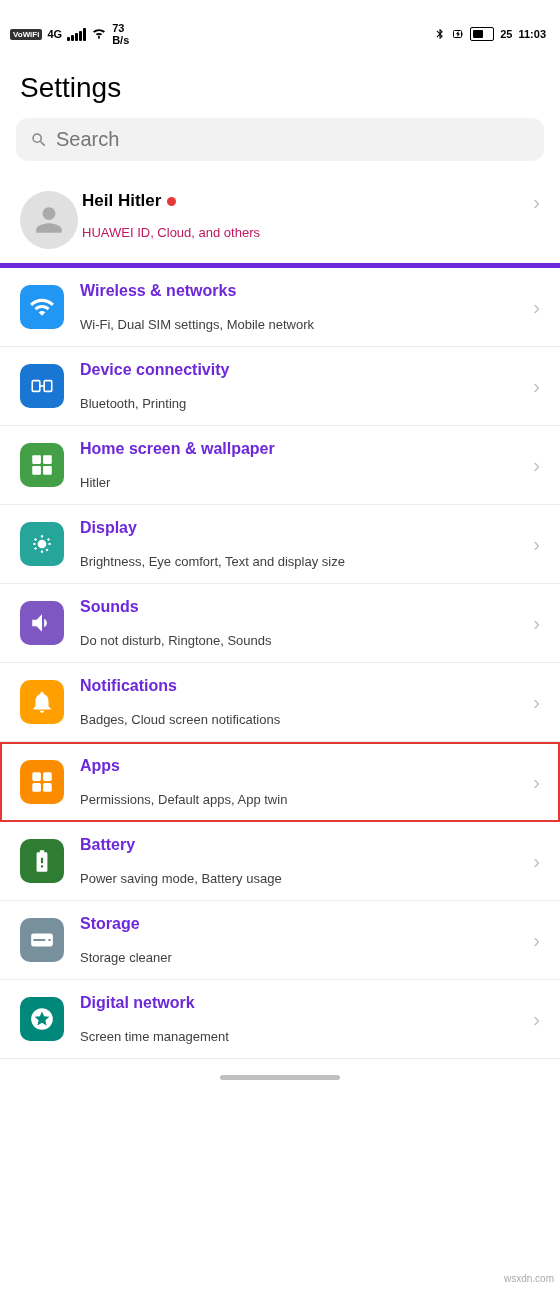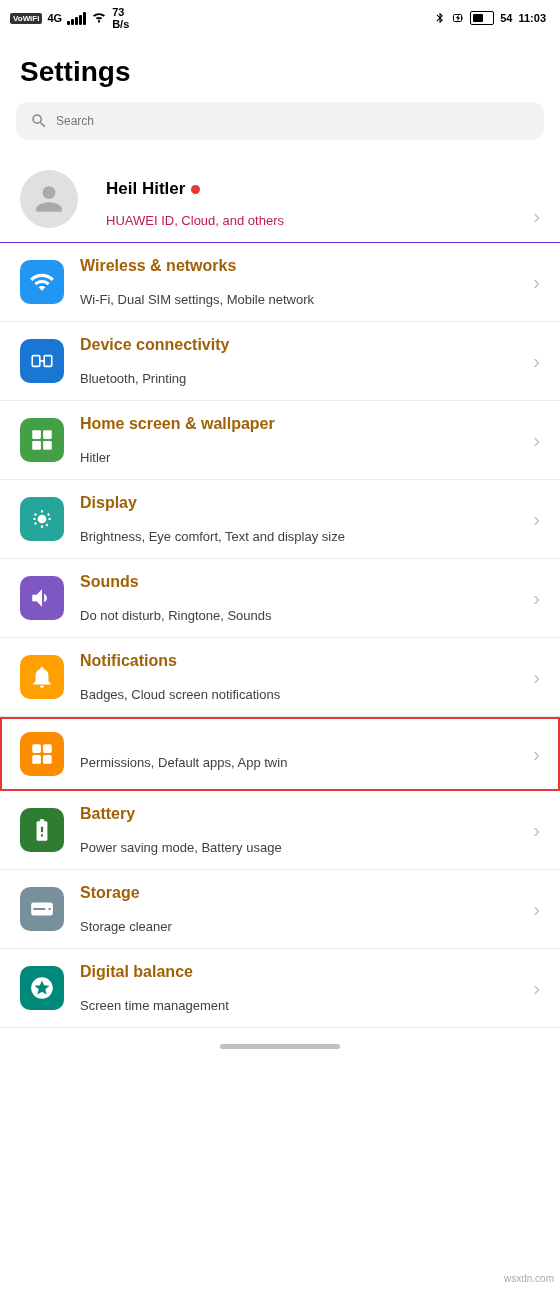--- a/index.html
+++ b/index.html
@@ -12,20 +12,21 @@
     }
 
     
     .status-bar {
       display: flex;
       justify-content: space-between;
       align-items: center;
       padding: 6px 14px 6px 10px;
       background: #ffffff;
       height: 36px;
+      margin-top: 16px;
     }
     .status-left {
       display: flex;
       align-items: center;
       gap: 5px;
       font-size: 11px;
       font-weight: 600;
       color: #000;
     }
     .status-right {
@@ -72,54 +73,54 @@
       background: #000;
       height: 8px;
       width: 55%;
       border-radius: 1px;
     }
 
     
     .page-title {
       padding: 20px 20px 14px 20px;
       font-size: 28px;
-      font-weight: 700;
+      font-weight: 400;
       color: #000;
     }
 
     
     .search-bar {
       margin: 0 16px 16px 16px;
       background: #f2f2f2;
       border-radius: 12px;
       display: flex;
       align-items: center;
       padding: 10px 14px;
       gap: 8px;
     }
     .search-bar .search-icon-svg {
       color: #888;
       flex-shrink: 0;
     }
     .search-bar input {
       border: none;
       background: transparent;
-      font-size: 12px;
+      font-size: 20px;
       color: #888;
       outline: none;
       flex: 1;
     }
 
     
     .profile-section {
       display: flex;
-      align-items: flex-end;
+      align-items: flex-start;
       padding: 14px 20px;
-      gap: 28px;
-      border-bottom: 1px solid #6d28d9;
+      gap: 4px;
+      border-bottom: 5px solid #6d28d9;
       position: relative;
     }
     .avatar-circle {
       width: 58px;
       height: 58px;
       border-radius: 50%;
       background: #e0e0e0;
       flex-shrink: 0;
       display: flex;
       align-items: center;
@@ -190,21 +191,21 @@
       width: 26px;
       height: 26px;
       fill: #fff;
     }
     .settings-text {
       flex: 1;
     }
     .settings-title {
       font-size: 16px;
       font-weight: 600;
-      color: #a16207;
+      color: #6d28d9;
     }
     .settings-sub {
       font-size: 13px;
       color: #404040;
       margin-top: 17px;
     }
     .icon-blue { background: #2196f3; }
     .icon-blue2 { background: #1976d2; }
     .icon-green { background: #43a047; }
     .icon-teal { background: #26a69a; }
@@ -261,21 +262,21 @@
       <path d="M17.71 7.71L12 2h-1v7.59L6.41 5 5 6.41 10.59 12 5 17.59 6.41 19 11 14.41V22h1l5.71-5.71-4.3-4.29 4.3-4.29zM13 5.83l1.88 1.88L13 9.59V5.83zm1.88 10.46L13 18.17v-3.76l1.88 1.88z"></path>
     </svg>
     <svg width="12" height="14" viewBox="0 0 24 24" fill="#000">
       <rect x="3" y="5" width="16" height="14" rx="2" ry="2" fill="none" stroke="#000" stroke-width="2"></rect>
       <rect x="19" y="9" width="2" height="6" rx="1" fill="#000"></rect>
       <polygon points="8,12 13,6 13,11 16,11 11,18 11,13" fill="#000"></polygon>
     </svg>
     <div class="battery-icon">
       <div class="battery-fill"></div>
     </div>
-    <span>54</span>
+    <span>25</span>
     <span>11:03</span>
   </div>
 </div>
 
 <div class="page-title">Settings</div>
 
 <div class="search-bar">
   <svg class="search-icon-svg" width="18" height="18" viewBox="0 0 24 24" fill="#888">
     <path d="M15.5 14h-.79l-.28-.27A6.471 6.471 0 0 0 16 9.5 6.5 6.5 0 1 0 9.5 16c1.61 0 3.09-.59 4.23-1.57l.27.28v.79l5 4.99L20.49 19l-4.99-5zm-6 0C7.01 14 5 11.99 5 9.5S7.01 5 9.5 5 14 7.01 14 9.5 11.99 14 9.5 14z"></path>
   </svg>
@@ -386,20 +387,21 @@
   <div class="settings-item highlighted">
     <div class="settings-icon icon-orange">
       <svg viewBox="0 0 24 24">
           <rect x="3" y="3" width="8" height="8" rx="1.5"></rect>
           <rect x="13" y="3" width="8" height="8" rx="1.5"></rect>
           <rect x="3" y="13" width="8" height="8" rx="1.5"></rect>
           <rect x="13" y="13" width="8" height="8" rx="1.5"></rect>
         </svg>
     </div>
     <div class="settings-text">
+      <div class="settings-title">Apps</div>
       <div class="settings-sub">Permissions, Default apps, App twin</div>
     </div>
     <span class="chevron-right">›</span>
   </div>
 
   <div class="settings-item">
     <div class="settings-icon icon-green2">
       <svg viewBox="0 0 24 24">
           <path d="M15.67 4H14V2h-4v2H8.33C7.6 4 7 4.6 7 5.33v15.33C7 21.4 7.6 22 8.33 22h7.33c.74 0 1.34-.6 1.34-1.33V5.33C17 4.6 16.4 4 15.67 4zM13 18h-2v-2h2v2zm0-4h-2V9h2v5z"></path>
         </svg>
@@ -424,21 +426,21 @@
     <span class="chevron-right">›</span>
   </div>
 
   <div class="settings-item">
     <div class="settings-icon icon-teal2">
       <svg viewBox="0 0 24 24">
           <path d="M11.99 2C6.47 2 2 6.48 2 12s4.47 10 9.99 10C17.52 22 22 17.52 22 12S17.52 2 11.99 2zm4.24 16L12 15.45 7.77 18l1.12-4.81-3.73-3.23 4.92-.42L12 5l1.92 4.53 4.92.42-3.73 3.23L16.23 18z"></path>
         </svg>
     </div>
     <div class="settings-text">
-      <div class="settings-title">Digital balance</div>
+      <div class="settings-title">Digital network</div>
       <div class="settings-sub">Screen time management</div>
     </div>
     <span class="chevron-right">›</span>
   </div>
 
 </div>
 
 <div class="home-indicator">
   <div class="home-bar"></div>
 </div>

